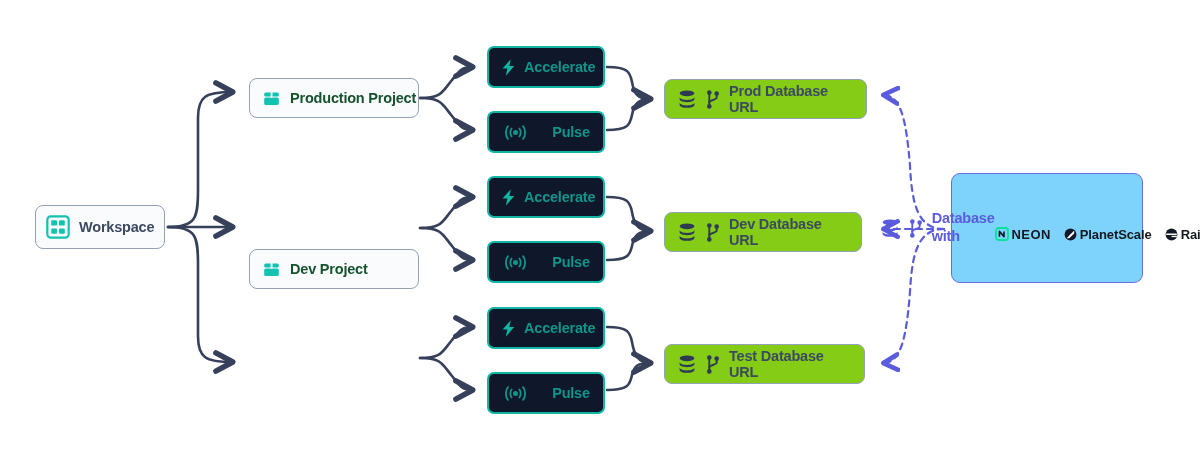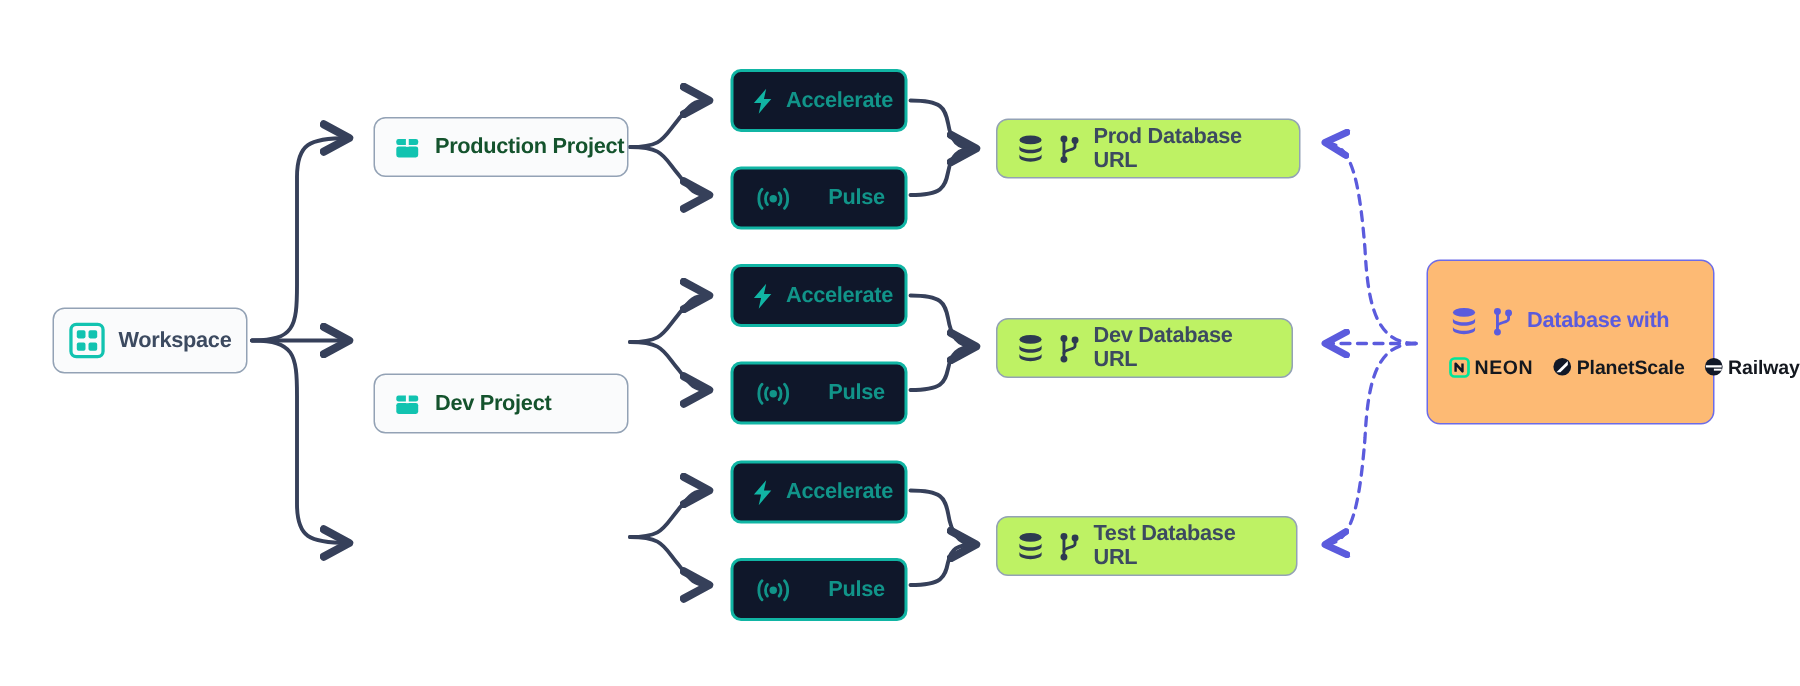--- a/index.html
+++ b/index.html
@@ -99,21 +99,21 @@
   .acc-1 { left: 487px; top: 46px; }
   .pul-1 { left: 487px; top: 111px; }
   .acc-2 { left: 487px; top: 176px; }
   .pul-2 { left: 487px; top: 241px; }
   .acc-3 { left: 487px; top: 307px; }
   .pul-3 { left: 487px; top: 372px; }
 
   
   .dburl {
     height: 40px;
-    background: #bef264;
+    background: #84cc16;
     border: 1.6px solid #93a2b5;
     padding-left: 12px;
     padding-right: 14px;
     gap: 8px;
   }
   .dburl .label {
     font-size: 14.5px;
     font-weight: bold;
     color: #3c4a60;
     letter-spacing: -0.2px;
@@ -123,25 +123,25 @@
   .db-test { left: 664px; top: 344px; width: 201px; }
 
   
   .callout {
     position: absolute;
     left: 951px;
     top: 173px;
     width: 192px;
     height: 110px;
     box-sizing: border-box;
-    background: #fdba74;
+    background: #7dd3fc;
     border: 1.8px solid #6c6ce8;
     border-radius: 9px;
     display: flex;
-    flex-direction: column;
+    flex-direction: row;
     justify-content: center;
     padding: 0 0 0 14px;
   }
   .callout-top {
     display: flex;
     align-items: center;
     gap: 8px;
   }
   .callout-title {
     font-size: 14.5px;

